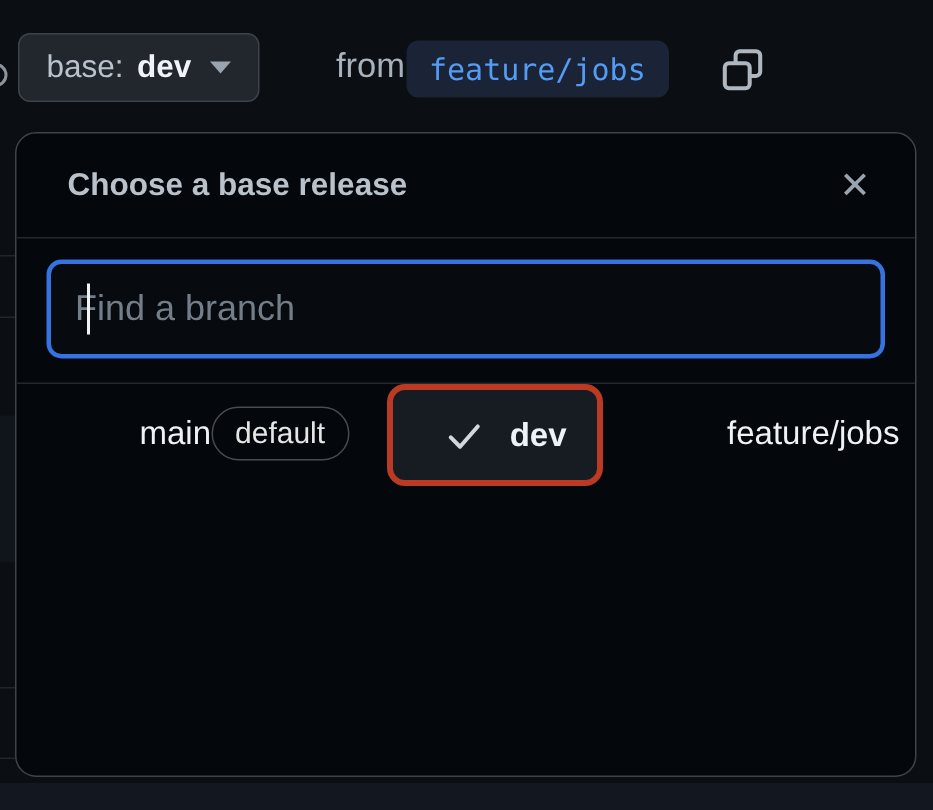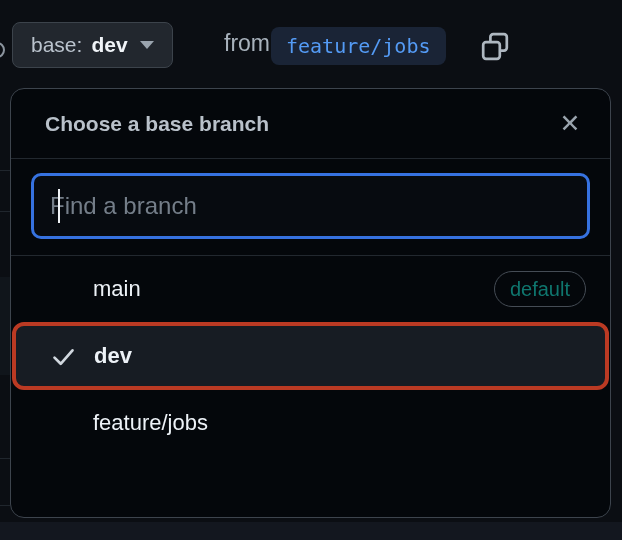--- a/index.html
+++ b/index.html
@@ -69,32 +69,32 @@
     padding: 0 16px; font-size: 24px; color: #e6edf3;
     font-family: "Liberation Sans", sans-serif;
     outline: none;
   }
   .search-input::placeholder { color: #747e89; }
   .text-cursor {
     position: absolute; left: 47px; top: 30px; width: 2px; height: 34px;
     background: #f0f3f6;
   }
 
-  .branch-list { display: flex; flex-direction: column; }
+  .branch-list { display: flex; }
   .branch-row {
     height: 66px; display: flex; align-items: center;
     padding: 0 24px 0 38px; cursor: pointer; position: relative;
   }
   .branch-row + .branch-row { border-top: 1px solid #22282f; }
   .icon-slot { width: 44px; display: flex; align-items: center; }
   .branch-name { font-size: 22px; color: #edf2f7; }
   .default-badge {
     margin-left: auto; height: 36px; display: flex; align-items: center;
     padding: 0 15px; border: 1px solid #454c55; border-radius: 18px;
-    font-size: 20px; color: #0f766e;
+    font-size: 20px; color: #e5e5e5;
   }
   .branch-row.selected {
     background: #171c23;
     border: 4px solid #bb3a23; border-radius: 12px;
     border-top: 4px solid #bb3a23;
     height: 68px; margin: 0 1px;
     padding: 0 20px 0 34px;
   }
   .branch-row.selected .branch-name { font-weight: 700; }
   .branch-row.selected + .branch-row { border-top: none; }
@@ -123,21 +123,21 @@
   <span class="copy-btn">
     <svg width="32" height="32" viewBox="0 0 16 16" fill="none">
       <path d="M5.7 5.5 V3 a1.4 1.4 0 0 1 1.4 -1.4 h5.4 A1.4 1.4 0 0 1 13.9 3 v5.4 a1.4 1.4 0 0 1 -1.4 1.4 h-2.4" stroke="#aeb7c0" stroke-width="1.35"></path>
       <rect x="2.1" y="5.6" width="8.3" height="8.3" rx="1.4" fill="#0b0e13" stroke="#aeb7c0" stroke-width="1.35"></rect>
     </svg>
   </span>
 </div>
 
 <div class="panel">
   <div class="panel-header">
-    <span class="panel-title">Choose a base branch</span>
+    <span class="panel-title">Choose a base release</span>
     <button class="close-btn">✕</button>
   </div>
 
   <div class="search-wrap">
     <input class="search-input" type="text" placeholder="Find a branch" style="">
     <div class="text-cursor"></div>
   </div>
 
   <div class="branch-list">
 

